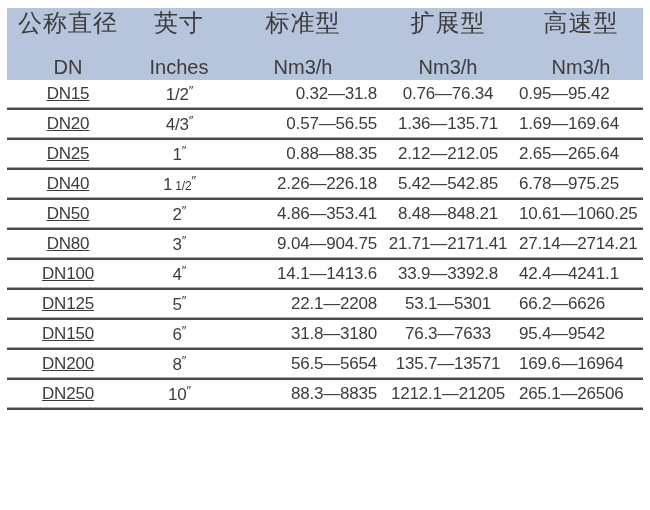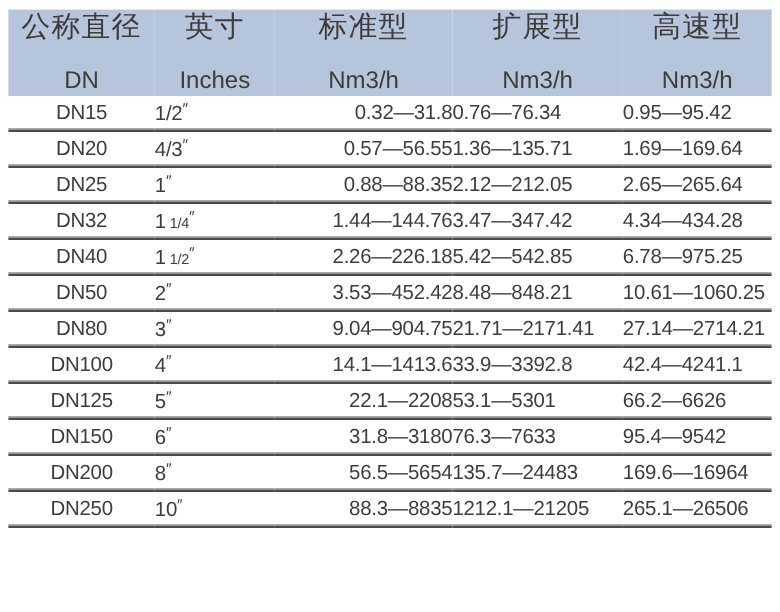--- a/index.html
+++ b/index.html
@@ -47,24 +47,24 @@
     height: 28px;
     padding: 0;
     font-size: 17px;
     letter-spacing: -0.2px;
     white-space: nowrap;
     vertical-align: middle;
     border-bottom: 2px solid var(--line_dark, #4b4b4b);
     
     background-image: linear-gradient(to top, var(--line_light, #a9a9a9) 1px, rgba(0,0,0,0) 1px);
   }
-  .col-dn  { text-align: center; }
-  .col-in  { }
+  .col-dn  { text-align: center; text-decoration: underline; }
+  .col-in  { text-align: center; }
   .col-std { text-align: right; }
-  .col-ext { text-align: left; margin-top: 12px; }
+  .col-ext { text-align: center; margin-top: 12px; }
   .col-hs  { text-align: left; padding-right: 5px; }
   
   .inch-frac {
     font-size: 12px;
   }
   .prime {
     font-size: 13px;
     vertical-align: 5px;
     letter-spacing: -1px;
   }
@@ -121,37 +121,30 @@
           <td class="col-hs">1.69—169.64</td>
         </tr>
         <tr>
           <td class="col-dn">DN25</td>
           <td class="col-in"><span class="inch-main">1</span><span class="prime">″</span></td>
           <td class="col-std">0.88—88.35</td>
           <td class="col-ext">2.12—212.05</td>
           <td class="col-hs">2.65—265.64</td>
         </tr>
         <tr>
-          <td class="col-dn">DN32</td>
-          <td class="col-in"><span class="inch-main">1</span><span class="inch-frac"> 1/4</span><span class="prime">″</span></td>
-          <td class="col-std">1.44—144.76</td>
-          <td class="col-ext">3.47—347.42</td>
-          <td class="col-hs">4.34—434.28</td>
-        </tr>
-        <tr>
           <td class="col-dn">DN40</td>
           <td class="col-in"><span class="inch-main">1</span><span class="inch-frac"> 1/2</span><span class="prime">″</span></td>
           <td class="col-std">2.26—226.18</td>
           <td class="col-ext">5.42—542.85</td>
           <td class="col-hs">6.78—975.25</td>
         </tr>
         <tr>
           <td class="col-dn">DN50</td>
           <td class="col-in"><span class="inch-main">2</span><span class="prime">″</span></td>
-          <td class="col-std">3.53—452.42</td>
+          <td class="col-std">4.86—353.41</td>
           <td class="col-ext">8.48—848.21</td>
           <td class="col-hs">10.61—1060.25</td>
         </tr>
         <tr>
           <td class="col-dn">DN80</td>
           <td class="col-in"><span class="inch-main">3</span><span class="prime">″</span></td>
           <td class="col-std">9.04—904.75</td>
           <td class="col-ext">21.71—2171.41</td>
           <td class="col-hs">27.14—2714.21</td>
         </tr>
@@ -173,21 +166,21 @@
           <td class="col-dn">DN150</td>
           <td class="col-in"><span class="inch-main">6</span><span class="prime">″</span></td>
           <td class="col-std">31.8—3180</td>
           <td class="col-ext">76.3—7633</td>
           <td class="col-hs">95.4—9542</td>
         </tr>
         <tr>
           <td class="col-dn">DN200</td>
           <td class="col-in"><span class="inch-main">8</span><span class="prime">″</span></td>
           <td class="col-std">56.5—5654</td>
-          <td class="col-ext">135.7—24483</td>
+          <td class="col-ext">135.7—13571</td>
           <td class="col-hs">169.6—16964</td>
         </tr>
         <tr>
           <td class="col-dn">DN250</td>
           <td class="col-in"><span class="inch-main">10</span><span class="prime">″</span></td>
           <td class="col-std">88.3—8835</td>
           <td class="col-ext">1212.1—21205</td>
           <td class="col-hs">265.1—26506</td>
         </tr>
       </tbody>

